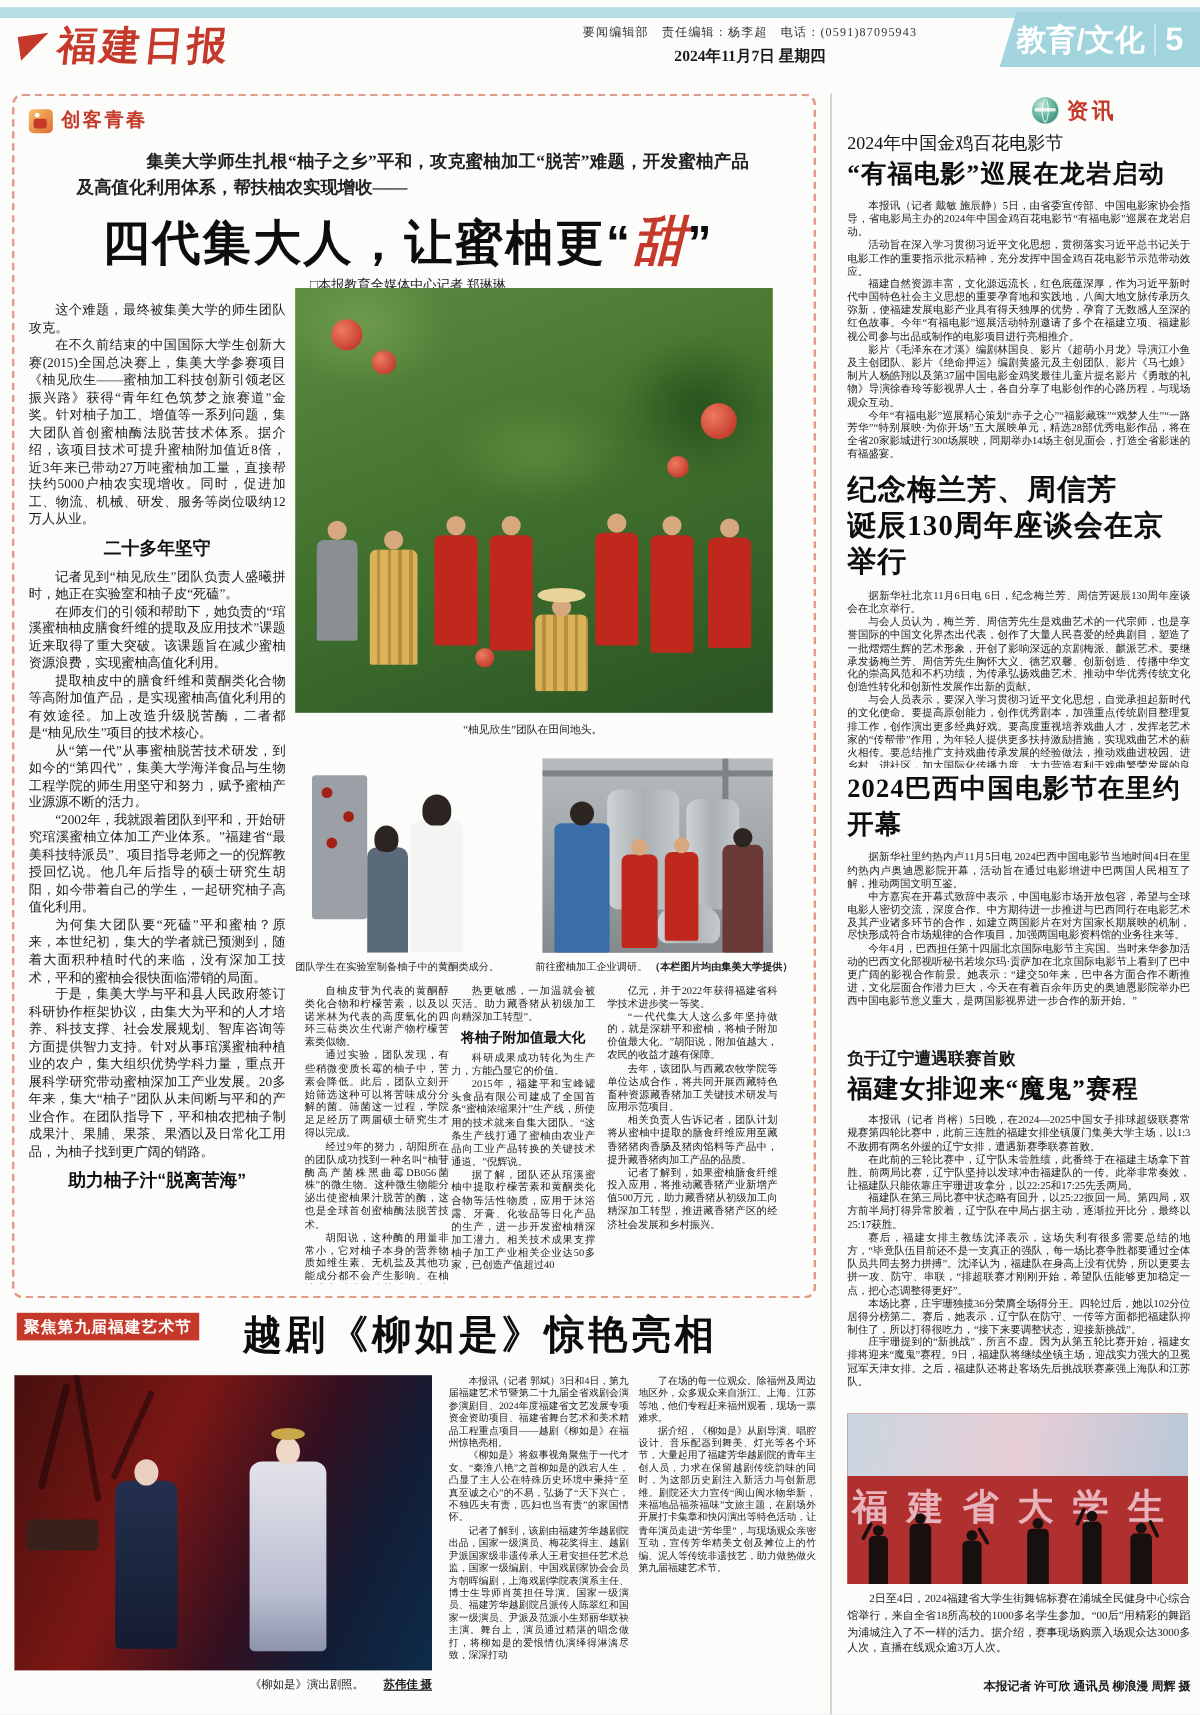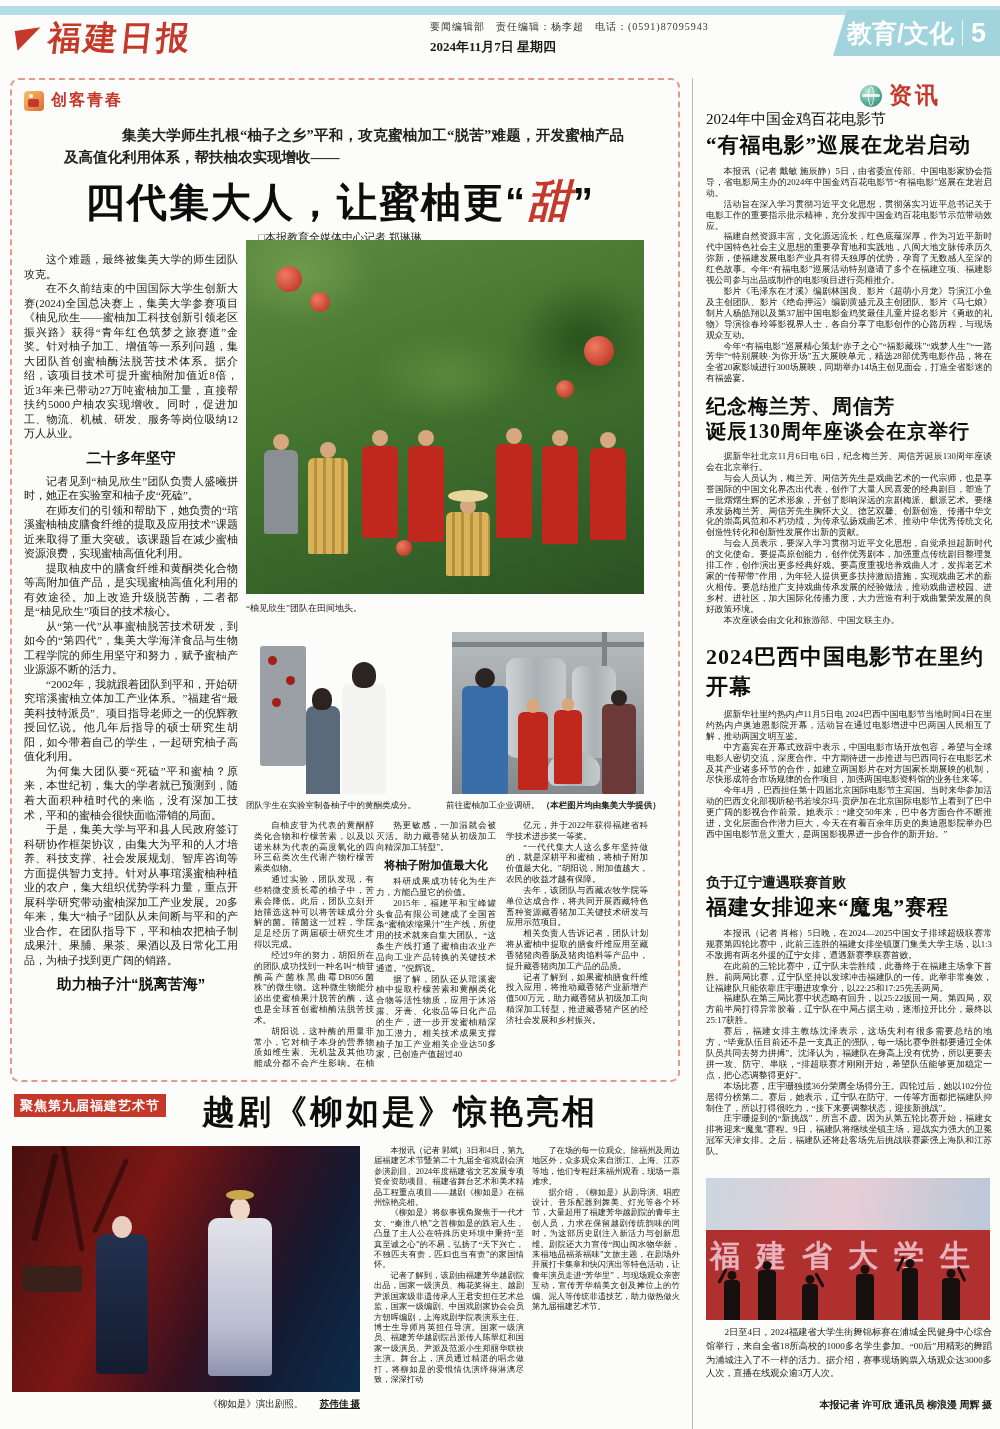--- a/index.html
+++ b/index.html
@@ -9,21 +9,21 @@
   .para{margin:0;text-indent:2em;text-align:justify;}
   .subhead{text-align:center;font-family:"Liberation Sans","DejaVu Sans",sans-serif;
            font-weight:bold;font-size:1.35em;margin:.55em 0 .35em;color:#111;}
   
   .topbar{left:0;top:6px;width:1000px;height:9px;background:#b5dde6;}
   .masthead{left:16px;top:16px;display:flex;align-items:center;gap:6px;}
   .logo-mark{width:0;height:0;border-left:26px solid #c5392b;border-bottom:20px solid transparent;
              transform:rotate(-8deg);}
   .masthead-text{font-size:33px;font-weight:bold;color:#c5392b;letter-spacing:3px;
                  transform:skewX(-6deg);font-family:"Liberation Serif",serif;}
-  .hdr-info{left:430px;top:20px;width:390px;text-align:left;}
+  .hdr-info{left:430px;top:20px;width:390px;text-align:center;}
   .hdr-info .l1{font-size:10px;color:#333;letter-spacing:1px;}
   .hdr-info .l2{font-size:13px;font-weight:bold;margin-top:4px;}
   .section-tag{left:833px;top:10px;width:167px;height:46px;background:#a2d4de;
                clip-path:polygon(14px 0,167px 0,167px 46px,0 46px);
                display:flex;align-items:center;justify-content:center;gap:8px;}
   .section-tag .sec{color:#fff;font-family:"Liberation Sans",sans-serif;font-weight:bold;font-size:25px;}
   .sec-div{width:1px;height:26px;background:#e7f5f8;}
   .section-tag .num{color:#fff;font-family:"Liberation Sans",sans-serif;font-size:27px;font-weight:bold;}
   
   .feature-box{left:10px;top:78px;width:666px;height:1000px;border:2px dashed #e49a88;border-radius:9px;}
@@ -39,21 +39,21 @@
              font-weight:900;font-size:40px;letter-spacing:2px;color:#0d0d0d;}
   .fheadline .accent{color:#c5392b;font-family:"Liberation Serif",serif;font-style:italic;font-size:44px;}
   .fbyline{left:30px;top:230px;width:620px;text-align:center;font-size:11px;color:#222;}
   .fcol1{left:24px;top:252px;width:214px;height:808px;overflow:hidden;font-size:11px;line-height:1.32;}
   .fcols{font-size:8.6px;line-height:1.26;}
   .fcol2{left:254px;top:820px;width:120px;height:250px;overflow:hidden;}
   .fcol3{left:376px;top:820px;width:120px;height:250px;overflow:hidden;}
   .fcol4{left:506px;top:820px;width:142px;height:250px;overflow:hidden;}
   .fcols .subhead{font-size:11.5px;margin:.5em 0 .3em;}
   .caption{font-size:9px;color:#222;}
-  .cap-right{text-align:left;}
+  .cap-right{text-align:center;}
   
   .photo{overflow:hidden;}
   .orchard{left:246px;top:240px;width:398px;height:354px;
     background:linear-gradient(160deg,#5d8a42,#46762f 40%,#37652a 70%,#2a5222);}
   .blob{position:absolute;border-radius:50%;filter:blur(7px);}
   .fruit{position:absolute;border-radius:50%;background:radial-gradient(circle at 35% 35%,#ef7b60,#b5291c);}
   .fig{position:absolute;border-radius:6px 6px 2px 2px;}
   .fig .head{position:absolute;left:50%;top:-16px;transform:translateX(-50%);
              width:16px;height:16px;border-radius:50%;background:#d7a77d;}
   .red-shirt{background:#c0281e;}
@@ -88,25 +88,25 @@
   .ocolB{left:532px;top:1146px;width:148px;height:282px;}
   
   .vrule{left:692px;top:78px;width:1px;height:1351px;background:#b9b9b4;}
   .rail-tag{left:860px;top:80px;display:flex;align-items:center;gap:7px;}
   .globe{width:22px;height:22px;border-radius:50%;
          background:radial-gradient(circle at 35% 30%,#bfe6d8,#59ab97 55%,#2f8474);
          position:relative;overflow:hidden;}
   .globe i{position:absolute;left:2px;top:9px;width:18px;height:3px;background:rgba(255,255,255,.8);border-radius:2px;}
   .globe b{position:absolute;left:8px;top:1px;width:6px;height:20px;border:1px solid rgba(255,255,255,.8);
            border-radius:50%;background:transparent;box-sizing:border-box;}
-  .rail-tag-label{color:#c5392b;font-family:Liberation Serif, serif;font-weight:bold;font-size:23px;letter-spacing:3px;}
+  .rail-tag-label{color:#c5392b;font-family:Liberation Serif, serif;font-weight:bold;font-size:18px;letter-spacing:3px;}
   .rail-art{left:706px;width:286px;overflow:hidden;}
   .rail-kicker{font-size:15px;color:#111;margin:0 0 2px;}
   .rail-headline{font-size:21px;font-weight:900;color:#0d0d0d;margin:0 0 7px;letter-spacing:1px;}
-  .rail-headline.h2l{font-size:20px;line-height:1.25;}
+  .rail-headline.h2l{font-size:24px;line-height:1.25;}
   .rail-body{font-size:8.8px;line-height:1.24;}
   .rail-kicker-sm{font-size:14px;font-weight:bold;margin:0 0 1px;}
   .railphoto{left:706px;top:1178px;width:284px;height:142px;background:#b03030;}
   .screen{position:absolute;left:0;top:0;width:100%;height:52px;
           background:linear-gradient(100deg,#c9d6e0,#e7ced6 50%,#b9c8d8);}
   .banner-text{position:absolute;left:0;top:58px;width:100%;text-align:center;color:#eec3cd;
                font-weight:bold;font-size:30px;letter-spacing:16px;white-space:nowrap;
                font-family:"Liberation Serif",serif;opacity:.9;}
   .sil{position:absolute;background:#17100f;border-radius:4px 4px 0 0;}
   .sil .head{position:absolute;left:50%;top:-9px;transform:translateX(-50%);
@@ -144,21 +144,21 @@
     <span class="ftag-label">创客青春</span>
   </div>
   <div class="abs fintro">集美大学师生扎根“柚子之乡”平和，攻克蜜柚加工“脱苦”难题，开发蜜柚产品及高值化利用体系，帮扶柚农实现增收——</div>
   <div class="abs fheadline">
     <span>四代集大人，让蜜柚更“</span><span class="accent">甜</span><span>”</span>
   </div>
   <div class="abs fbyline">□本报教育全媒体中心记者 郑琳琳</div>
 
   <div class="abs fcol1">
       <p class="para">这个难题，最终被集美大学的师生团队攻克。</p>
-      <p class="para">在不久前结束的中国国际大学生创新大赛(2024)全国总决赛上，集美大学参赛项目《柚见欣生——蜜柚加工科技创新引领老区振兴路》获得“青年红色筑梦之旅赛道”金奖。针对柚子加工、增值等一系列问题，集大团队首创蜜柚酶法脱苦技术体系。据介绍，该项目技术可提升蜜柚附加值近8倍，近3年来已带动27万吨蜜柚加工量，直接帮扶约5000户柚农实现增收。同时，促进加工、物流、机械、研发、服务等岗位吸纳12万人从业。</p>
+      <p class="para">在不久前结束的中国国际大学生创新大赛(2015)全国总决赛上，集美大学参赛项目《柚见欣生——蜜柚加工科技创新引领老区振兴路》获得“青年红色筑梦之旅赛道”金奖。针对柚子加工、增值等一系列问题，集大团队首创蜜柚酶法脱苦技术体系。据介绍，该项目技术可提升蜜柚附加值近8倍，近3年来已带动27万吨蜜柚加工量，直接帮扶约5000户柚农实现增收。同时，促进加工、物流、机械、研发、服务等岗位吸纳12万人从业。</p>
       <h3 class="subhead">二十多年坚守</h3>
       <p class="para">记者见到“柚见欣生”团队负责人盛曦拼时，她正在实验室和柚子皮“死磕”。</p>
       <p class="para">在师友们的引领和帮助下，她负责的“琯溪蜜柚柚皮膳食纤维的提取及应用技术”课题近来取得了重大突破。该课题旨在减少蜜柚资源浪费，实现蜜柚高值化利用。</p>
       <p class="para">提取柚皮中的膳食纤维和黄酮类化合物等高附加值产品，是实现蜜柚高值化利用的有效途径。加上改造升级脱苦酶，二者都是“柚见欣生”项目的技术核心。</p>
       <p class="para">从“第一代”从事蜜柚脱苦技术研发，到如今的“第四代”，集美大学海洋食品与生物工程学院的师生用坚守和努力，赋予蜜柚产业源源不断的活力。</p>
       <p class="para">“2002年，我就跟着团队到平和，开始研究琯溪蜜柚立体加工产业体系。”福建省“最美科技特派员”、项目指导老师之一的倪辉教授回忆说。他几年后指导的硕士研究生胡阳，如今带着自己的学生，一起研究柚子高值化利用。</p>
       <p class="para">为何集大团队要“死磕”平和蜜柚？原来，本世纪初，集大的学者就已预测到，随着大面积种植时代的来临，没有深加工技术，平和的蜜柚会很快面临滞销的局面。</p>
       <p class="para">于是，集美大学与平和县人民政府签订科研协作框架协议，由集大为平和的人才培养、科技支撑、社会发展规划、智库咨询等方面提供智力支持。针对从事琯溪蜜柚种植业的农户，集大组织优势学科力量，重点开展科学研究带动蜜柚深加工产业发展。20多年来，集大“柚子”团队从未间断与平和的产业合作。在团队指导下，平和柚农把柚子制成果汁、果脯、果茶、果酒以及日常化工用品，为柚子找到更广阔的销路。</p>
       <h3 class="subhead">助力柚子汁“脱离苦海”</h3>
     </div>

